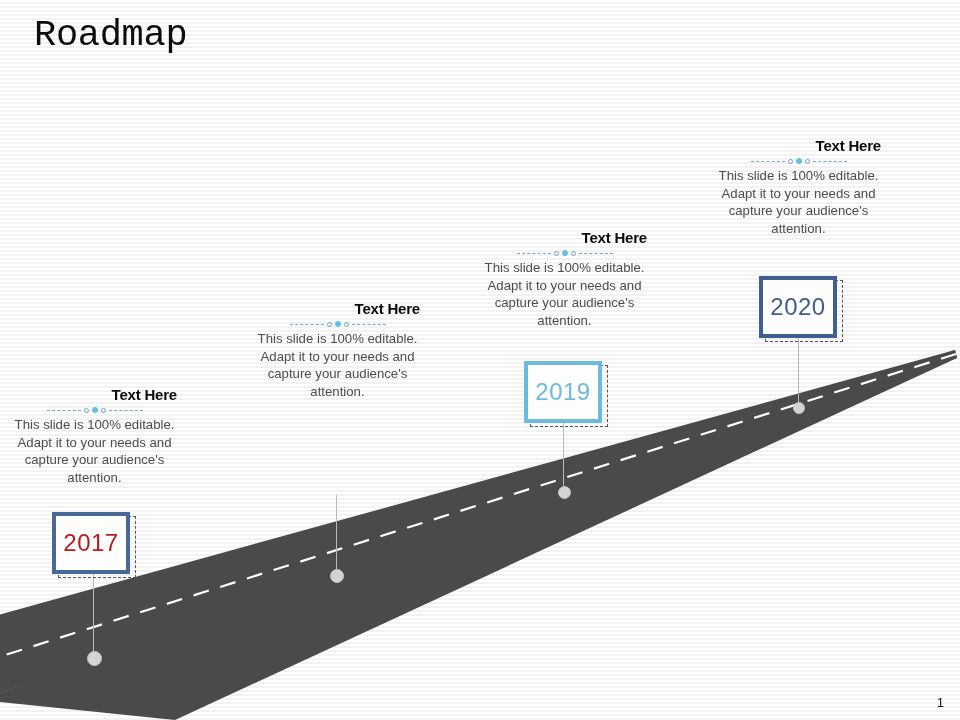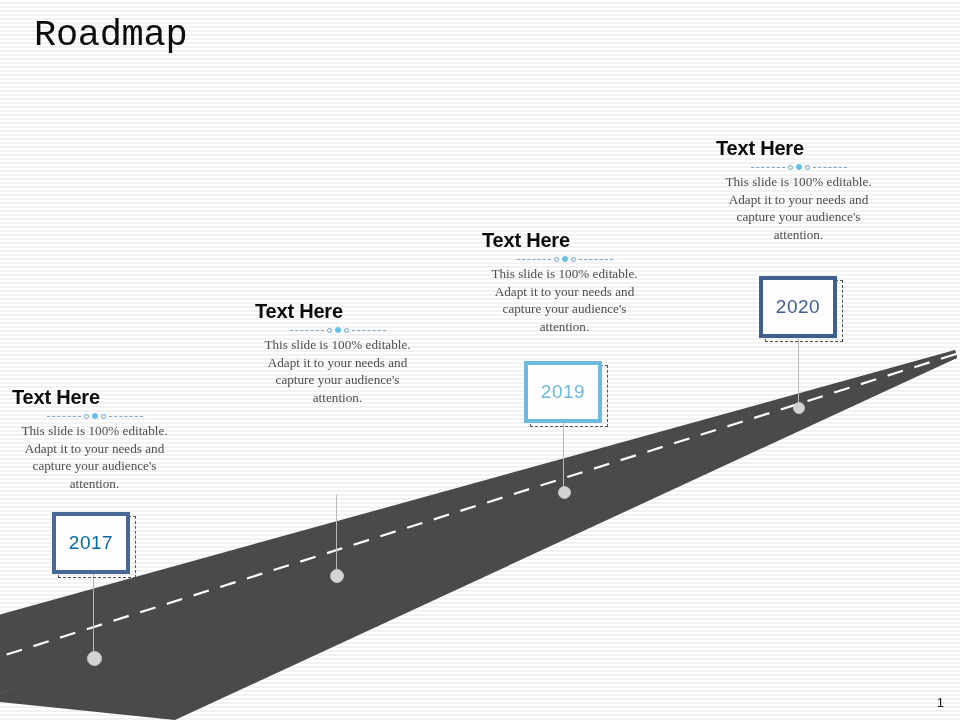--- a/index.html
+++ b/index.html
@@ -47,24 +47,24 @@
     top: 0;
     width: 960px;
     height: 720px;
   }
 
   
   .milestone {
     position: absolute;
   }
   .ms-head {
-    font-size: 20px;
+    font-size: 15px;
     font-weight: bold;
     color: #0c0c0c;
-    text-align: left;
+    text-align: right;
     letter-spacing: -0.2px;
     white-space: nowrap;
   }
   .divider {
     display: flex;
     align-items: center;
     justify-content: center;
     gap: 3px;
     margin-top: 4px;
     margin-bottom: 3px;
@@ -90,21 +90,20 @@
     width: 6px;
     height: 6px;
   }
   .ms-body {
     font-size: 13.2px;
     line-height: 17.5px;
     color: #4d4d4d;
     text-align: center;
     width: 160px;
     margin: 0 auto;
-    font-family: Liberation Serif, serif;
   }
 
   
   .year-box {
     position: absolute;
     width: 78px;
     height: 62px;
     box-sizing: border-box;
   }
   .year-dashed {
@@ -131,21 +130,21 @@
     justify-content: center;
   }
   .year-inner {
     width: 100%;
     height: 100%;
     box-sizing: border-box;
     border: 1px solid #ffffff;
     display: flex;
     align-items: center;
     justify-content: center;
-    font-size: 19px;
+    font-size: 24px;
     font-weight: 400;
     letter-spacing: 0.5px;
   }
 
   
   .connector {
     position: absolute;
     width: 1px;
     background: #b9b9b9;
   }
@@ -189,21 +188,21 @@
       <span class="dot hollow"></span>
       <span class="dash-line"></span>
     </div>
     <div class="ms-body">This slide is 100% editable. Adapt it to your needs and capture your audience's attention.</div>
   </div>
   <div class="connector" style="left:93px; top:574px; height:83px;"></div>
   <div class="road-marker" style="left:87px; top:651px; width:13px; height:13px;"></div>
   <div class="year-box" style="left:52px; top:512px;">
     <div class="year-dashed"></div>
     <div class="year-solid" style="border-color:#486896;">
-      <div class="year-inner" style="color:#0369a1;border-radius:12px;">2017</div>
+      <div class="year-inner" style="color:#b91c1c;border-radius:12px;">2017</div>
     </div>
   </div>
 
   <div class="milestone" style="left:255px; top:300px; width:165px;">
     <div class="ms-head">Text Here</div>
     <div class="divider">
       <span class="dash-line"></span>
       <span class="dot hollow"></span>
       <span class="dot filled"></span>
       <span class="dot hollow"></span>

